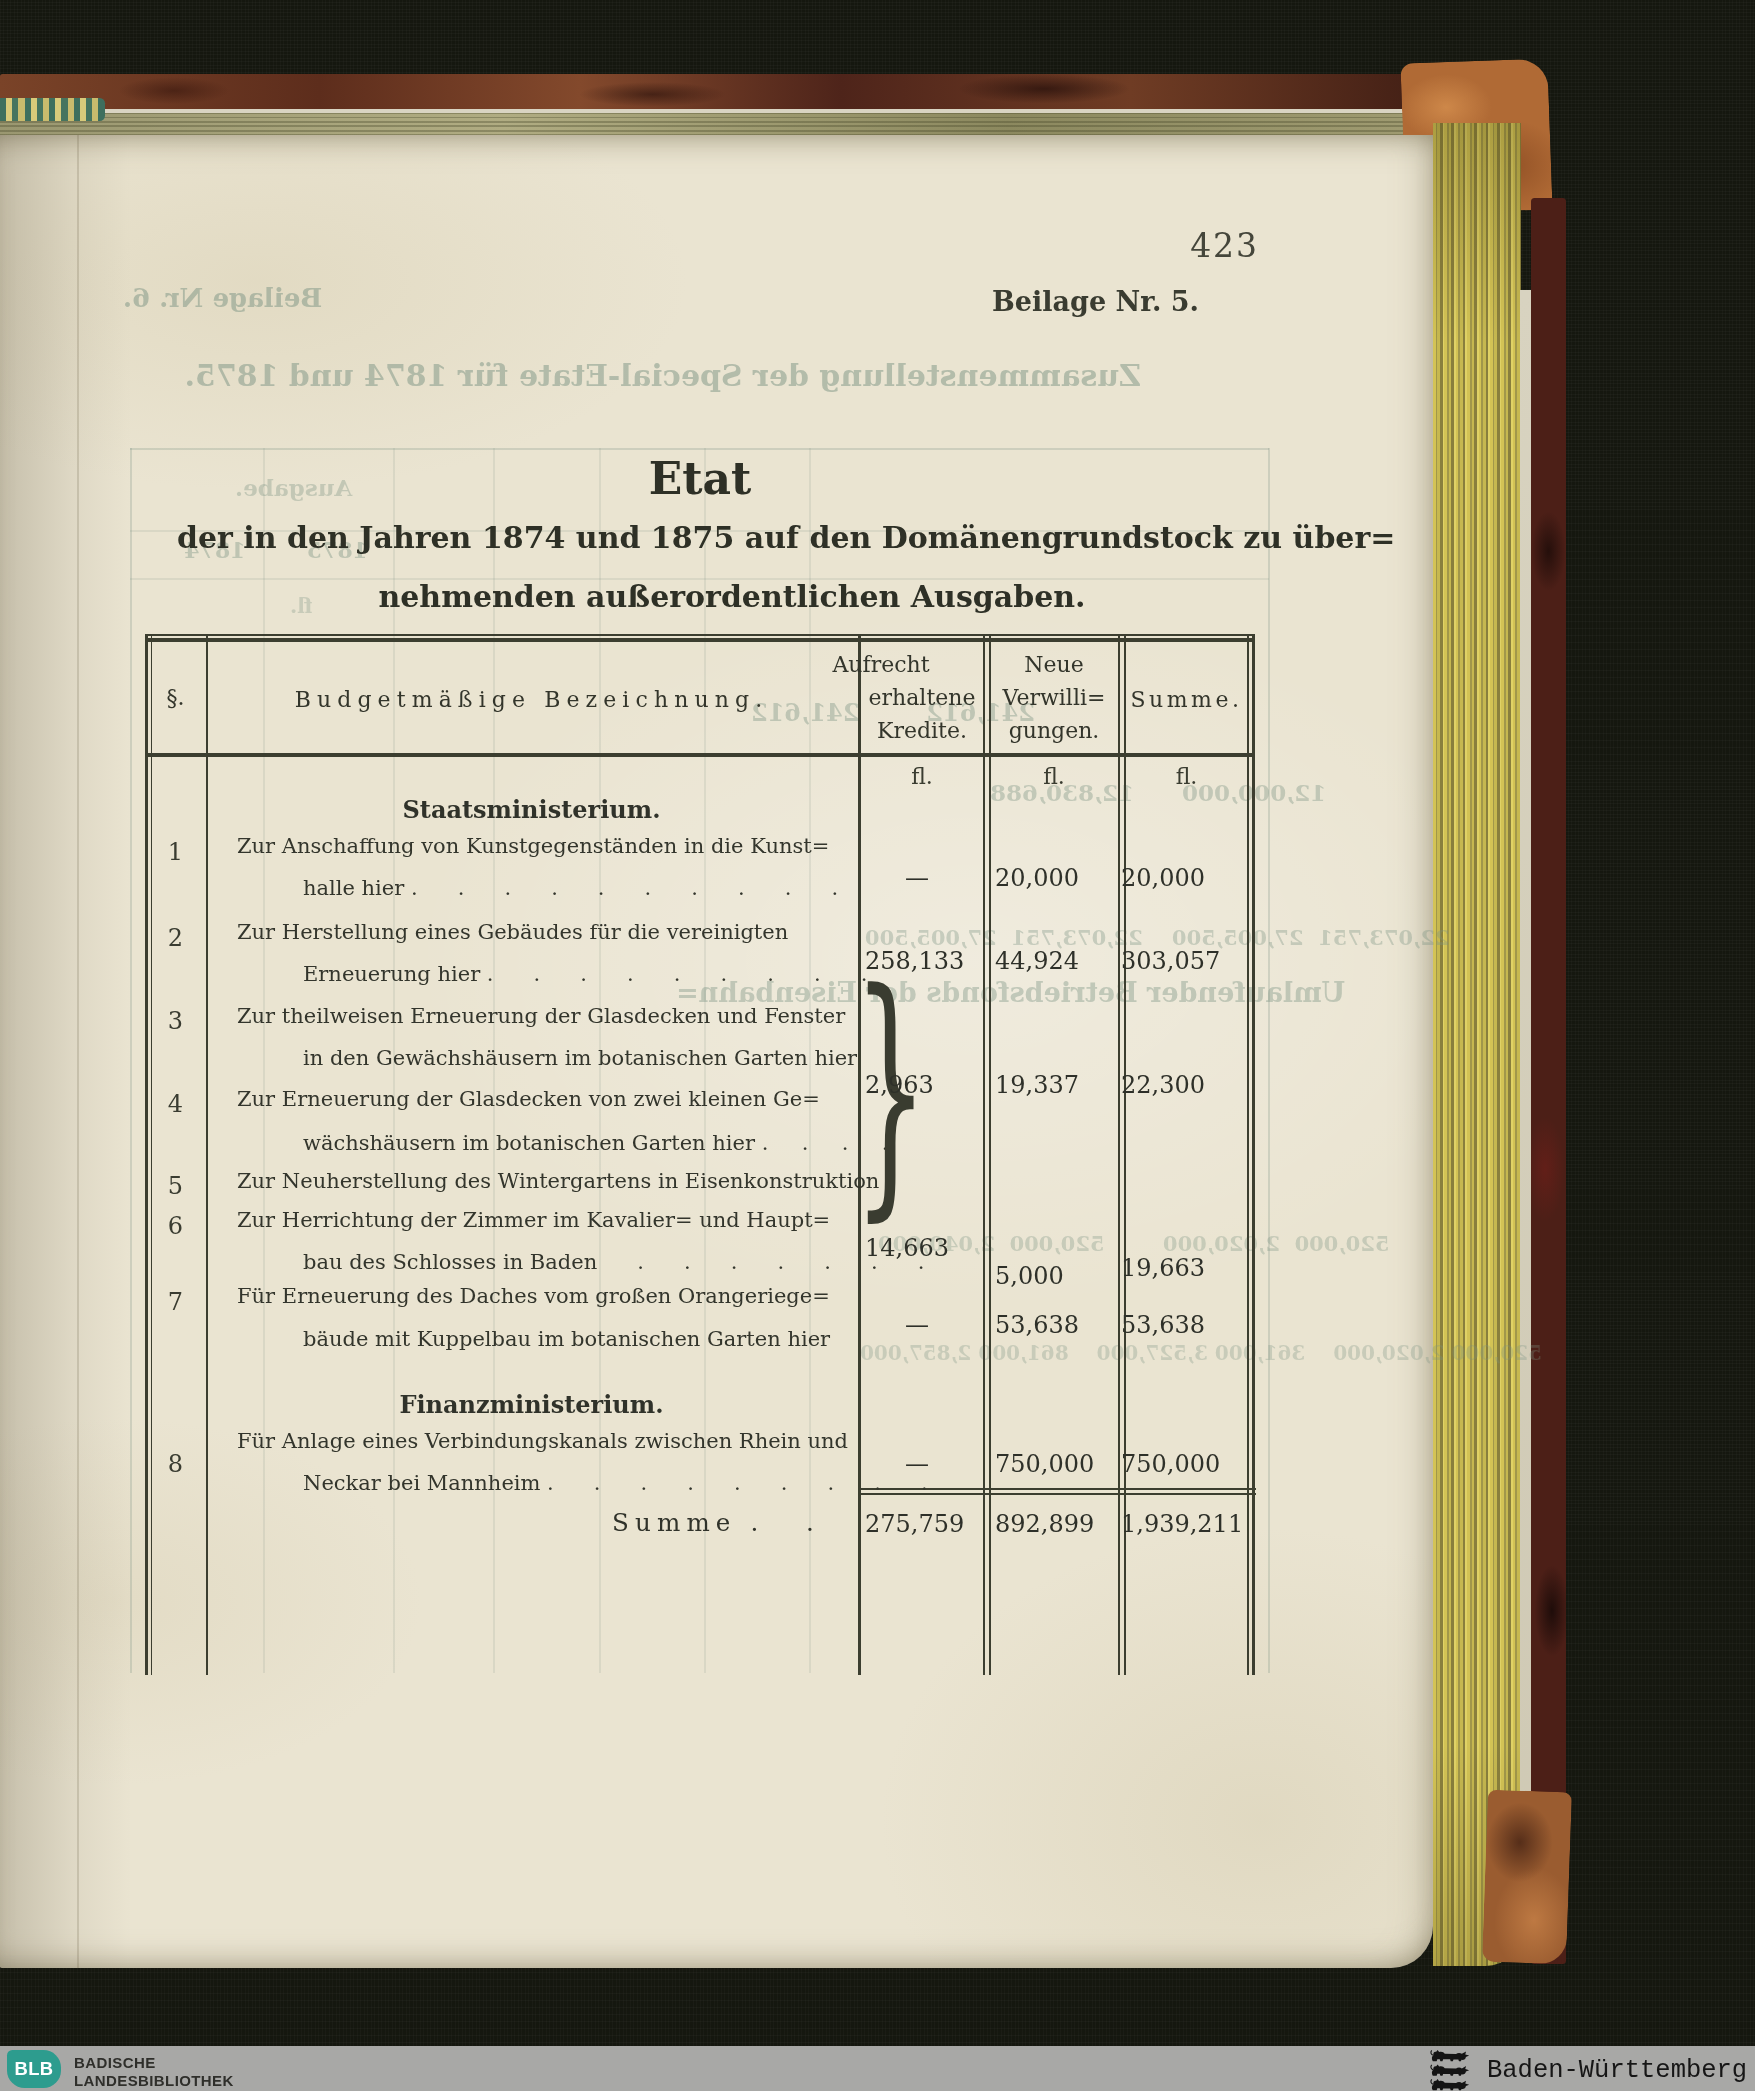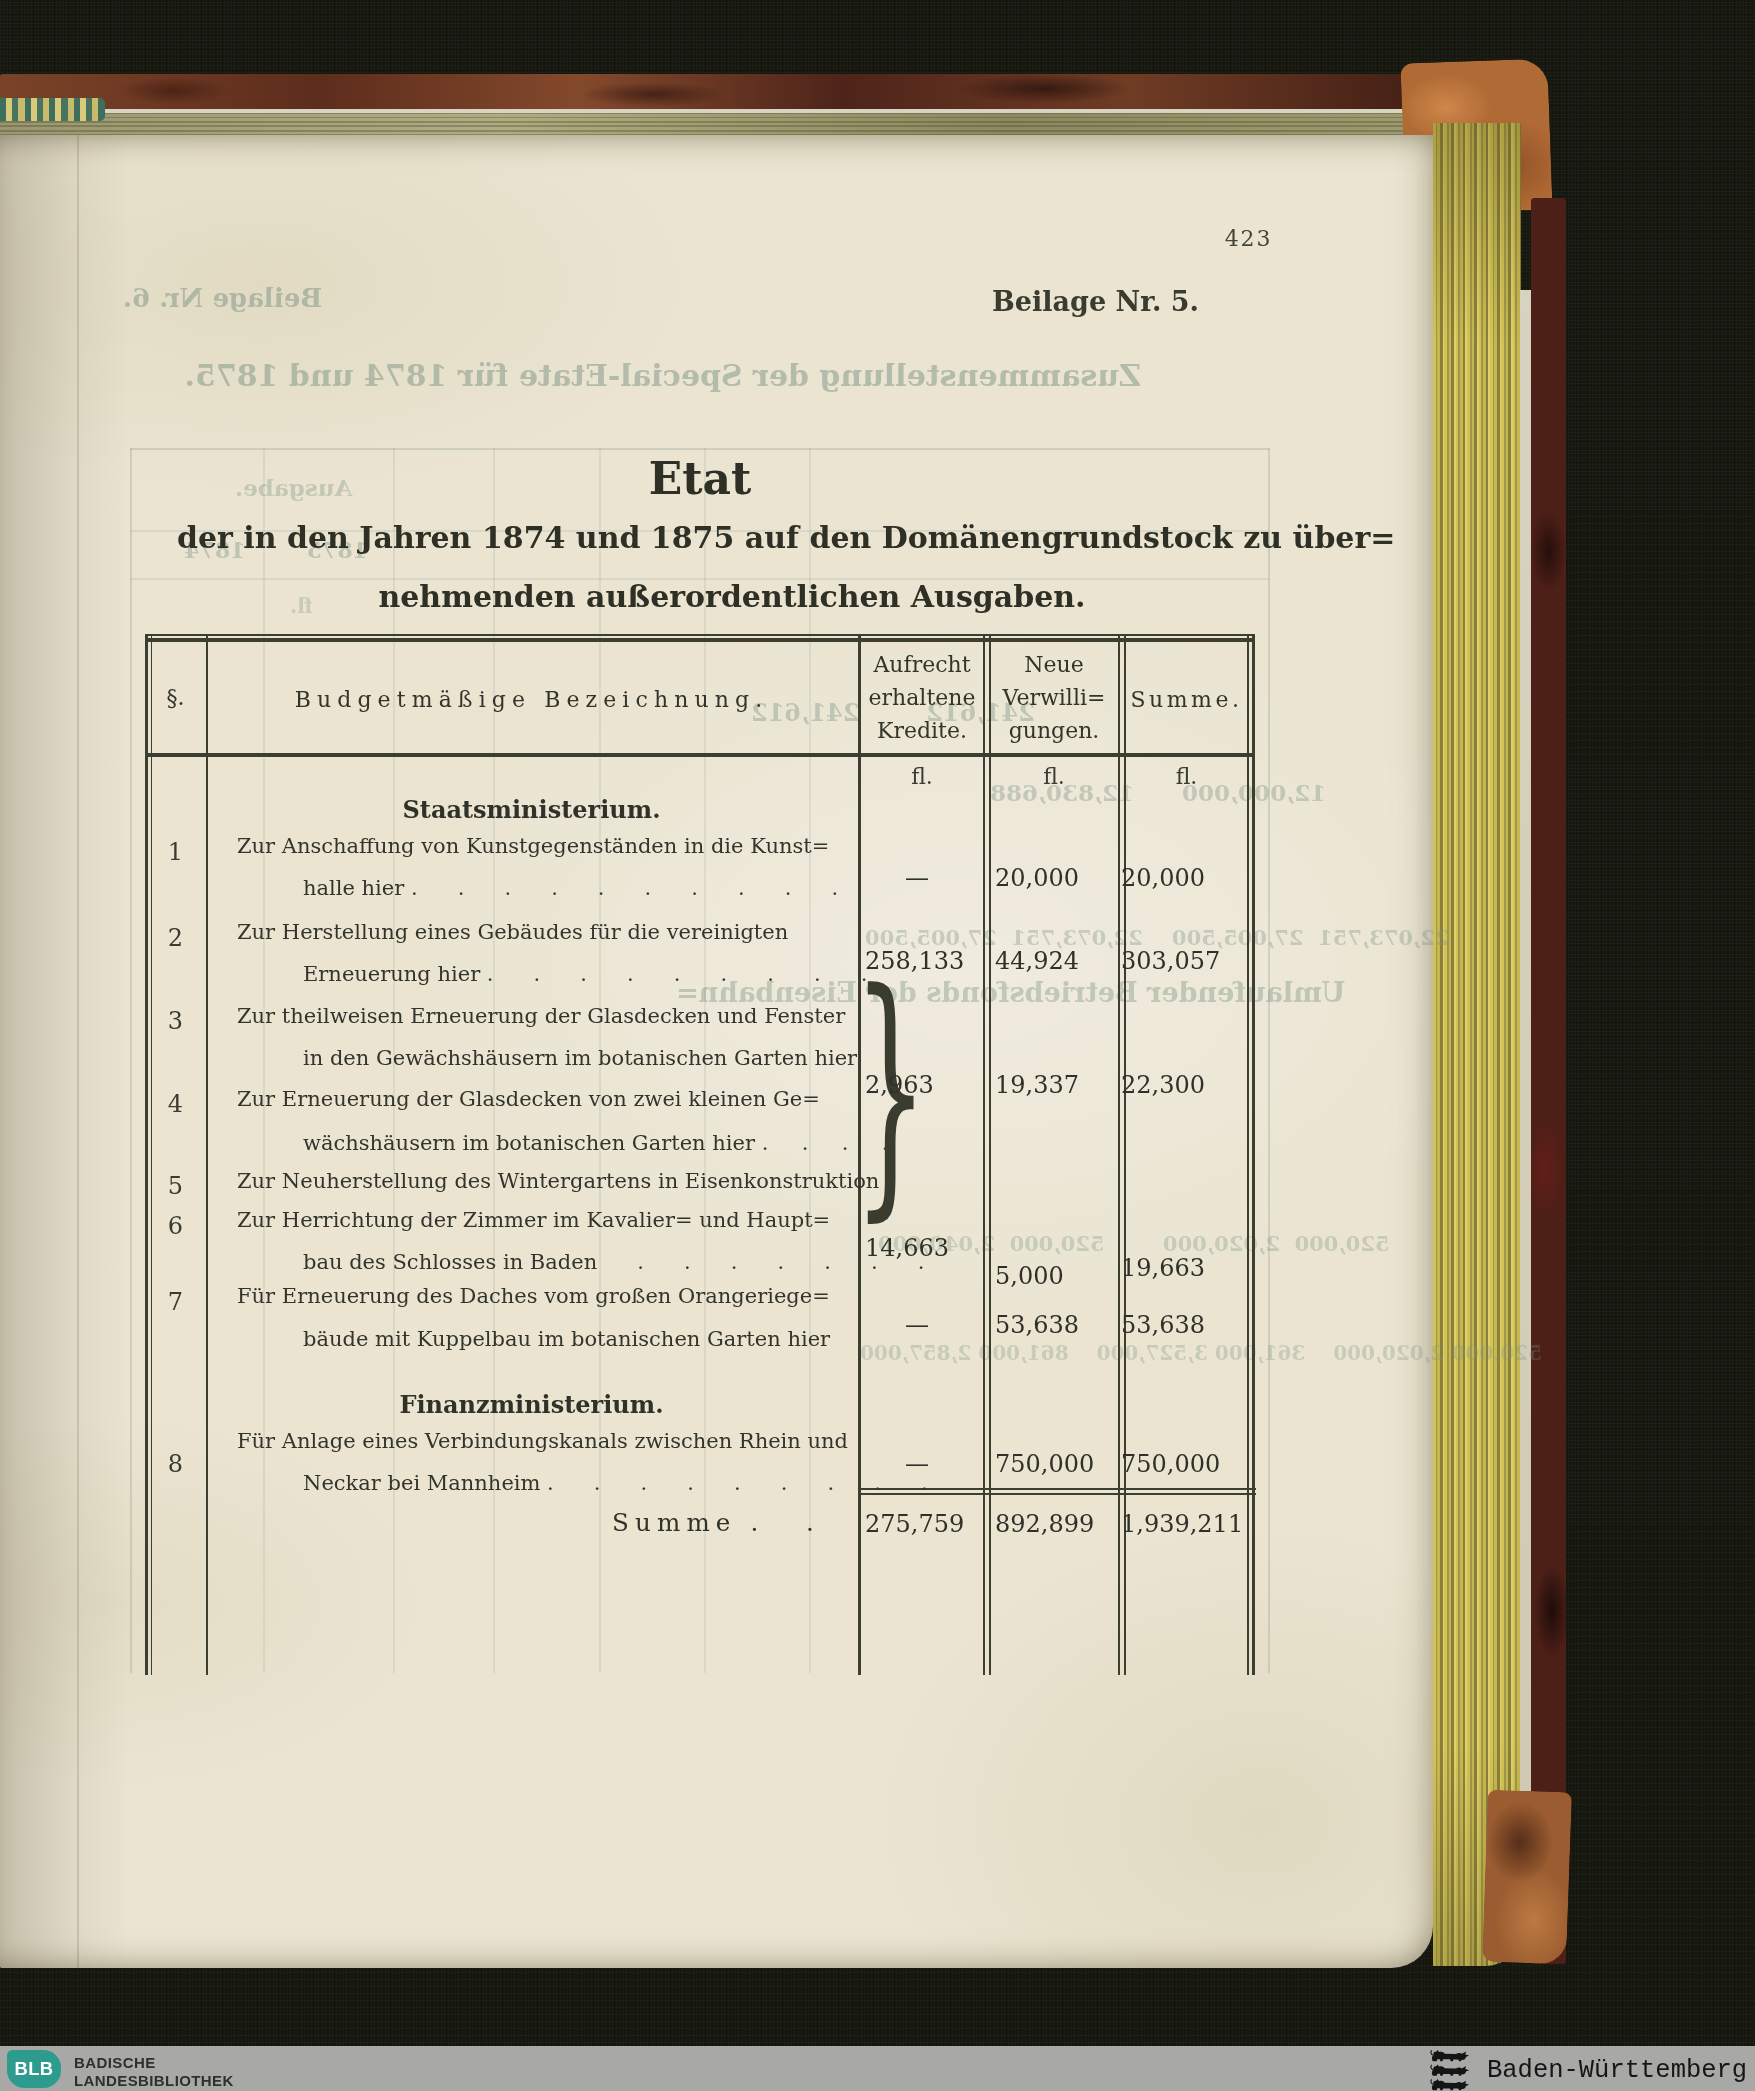--- a/index.html
+++ b/index.html
@@ -57,21 +57,21 @@
       radial-gradient(61px 44px at 30% 30%, rgba(230,160,90,.55), transparent 75%),
       radial-gradient(79px 61px at 70% 70%, rgba(120,60,25,.55), transparent 75%),
       #b06a35;
     border-radius:12.3px 30px 8.8px 42px; transform:rotate(-2deg);}
   .corner-bottom{left:1485px;top:1791px;width:84px;height:172px;
     background:
       radial-gradient(44px 53px at 40% 30%, rgba(40,15,10,.6), transparent 75%),
       radial-gradient(53px 70px at 60% 75%, rgba(225,150,85,.5), transparent 75%),
       #9a5c30;
     border-radius:8.8px 8.8px 26px 12.3px; transform:rotate(2deg);}
-  .pagenum{font-size:22px;letter-spacing:1.8px;color:#45463b;margin-left:24px;}
+  .pagenum{font-size:33px;letter-spacing:1.8px;color:#45463b;}
   .annex{font-size:27px;font-weight:bold;color:#3a3c31;}
   .title1{font-size:44px;font-weight:bold;text-align:center;color:#2e3026;}
   .title23{font-size:30px;font-weight:bold;text-align:center;color:#2e3026;white-space:pre;margin-left:32px;}
 
   
   .ghost{color:rgba(124,147,132,.5);font-weight:bold;white-space:pre;}
   .mirror{transform:scaleX(-1);}
   .gline{background:rgba(130,152,136,.28);}
   .gline-soft{background:rgba(130,152,136,.16);}
 
@@ -161,21 +161,21 @@
     <div class="vline" style="left:838px;top:0;width:1.8px;height:1041px"></div>
     <div class="vline" style="left:844px;top:0;width:1.8px;height:1041px"></div>
     <div class="vline" style="left:973px;top:0;width:1.8px;height:1041px"></div>
     <div class="vline" style="left:979px;top:0;width:1.8px;height:1041px"></div>
     <div class="hline" style="left:0;top:119px;width:1110px;height:3.5px"></div>
     <div class="hline" style="left:713px;top:854px;width:398px;height:1.8px"></div>
     <div class="hline" style="left:713px;top:859px;width:398px;height:1.8px"></div>
 
     <div class="hdr" style="left:0;top:51px;width:61px">§.</div>
     <div class="hdr" style="left:61px;top:53px;width:651px;letter-spacing:6.1px">Budgetmäßige Bezeichnung.</div>
-    <div class="hdr" style="left:715px;top:17.6px;width:124px">Aufrecht</div>
+    <div class="hdr" style="left:674px;top:17.6px;width:124px">Aufrecht</div>
     <div class="hdr" style="left:715px;top:51px;width:124px">erhaltene</div>
     <div class="hdr" style="left:715px;top:84px;width:124px">Kredite.</div>
     <div class="hdr" style="left:845px;top:17.6px;width:128px">Neue</div>
     <div class="hdr" style="left:845px;top:51px;width:128px">Verwilli=</div>
     <div class="hdr" style="left:845px;top:84px;width:128px">gungen.</div>
     <div class="hdr" style="left:981px;top:53px;width:121px;letter-spacing:3.5px">Summe.</div>
 
     <div class="unit" style="left:715px;top:130px;width:124px">fl.</div>
     <div class="unit" style="left:845px;top:130px;width:128px">fl.</div>
     <div class="unit" style="left:981px;top:130px;width:121px">fl.</div>

